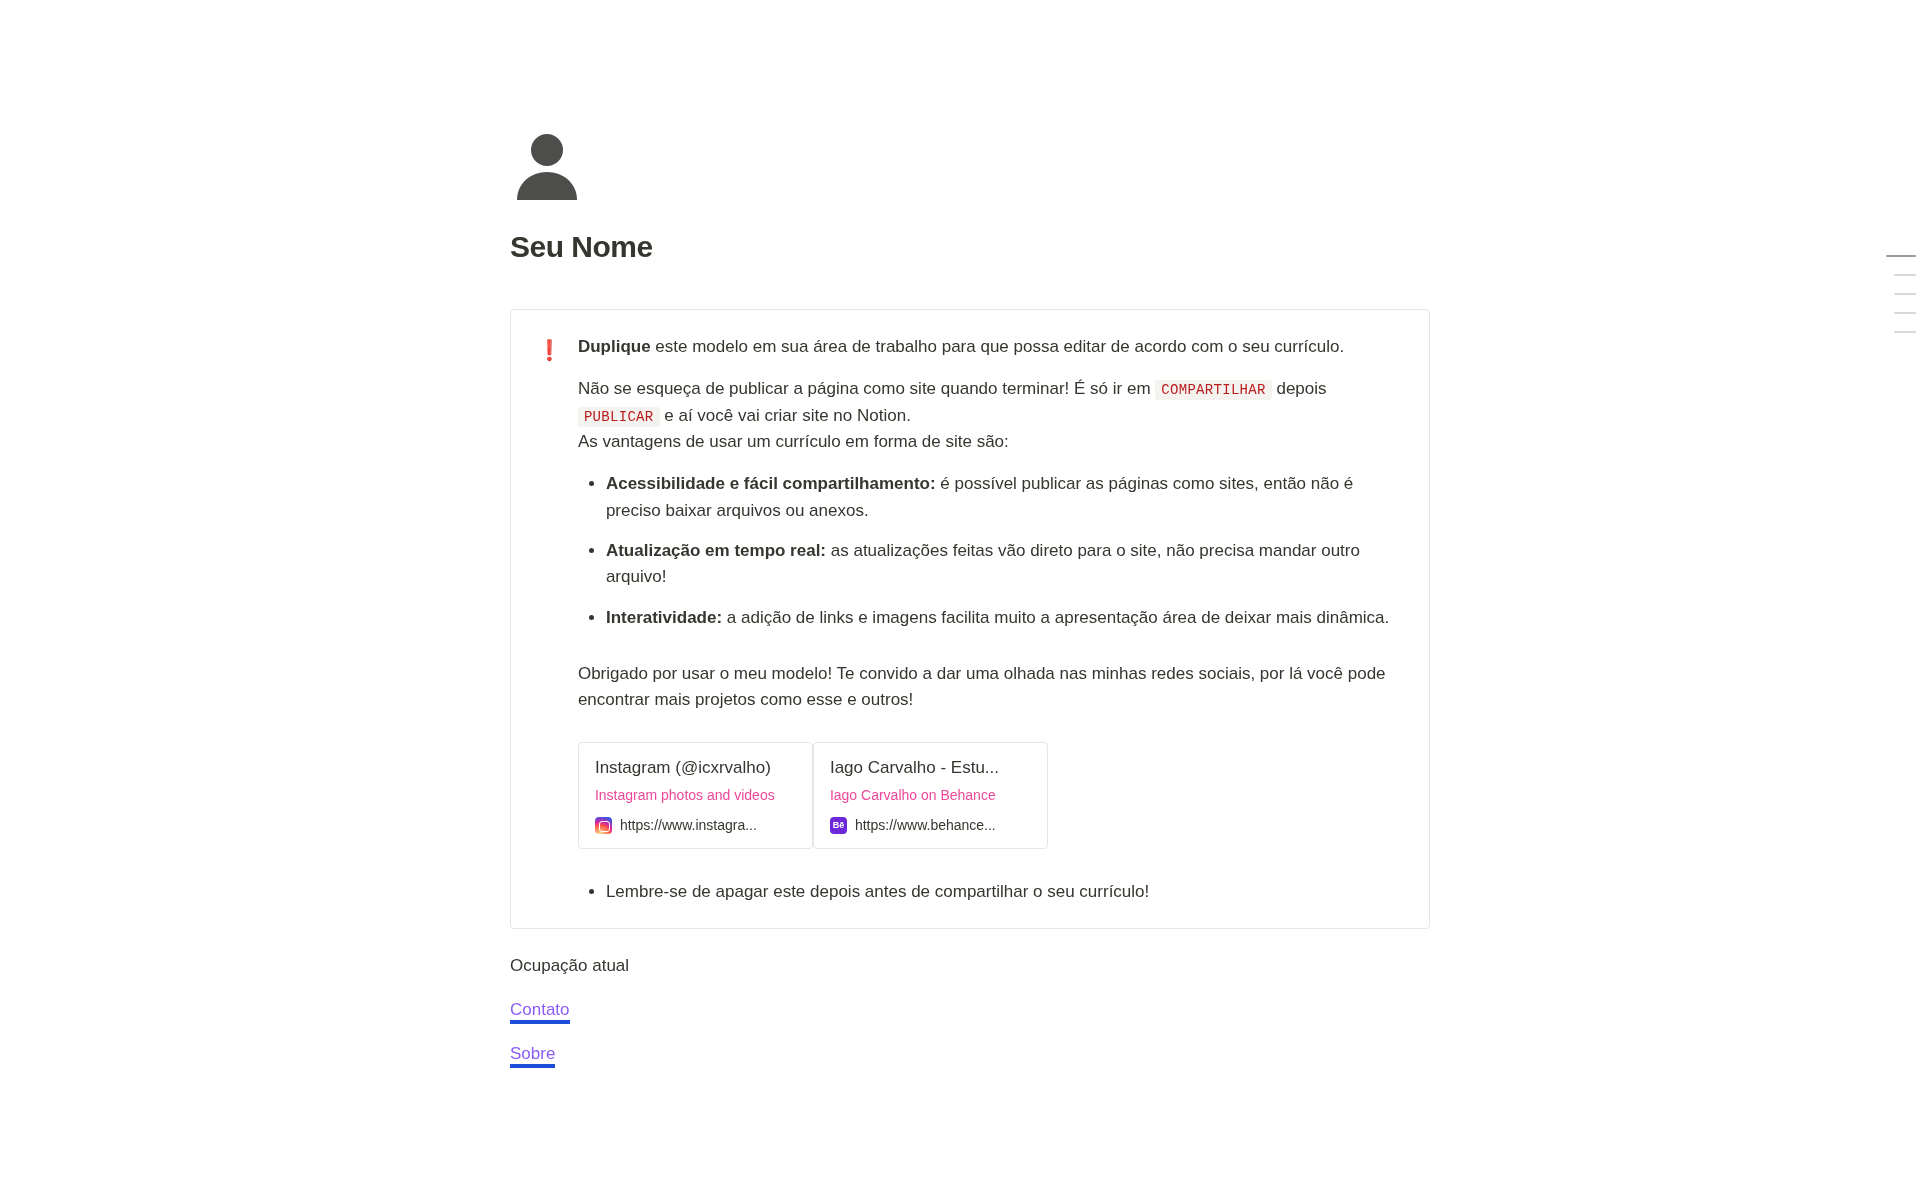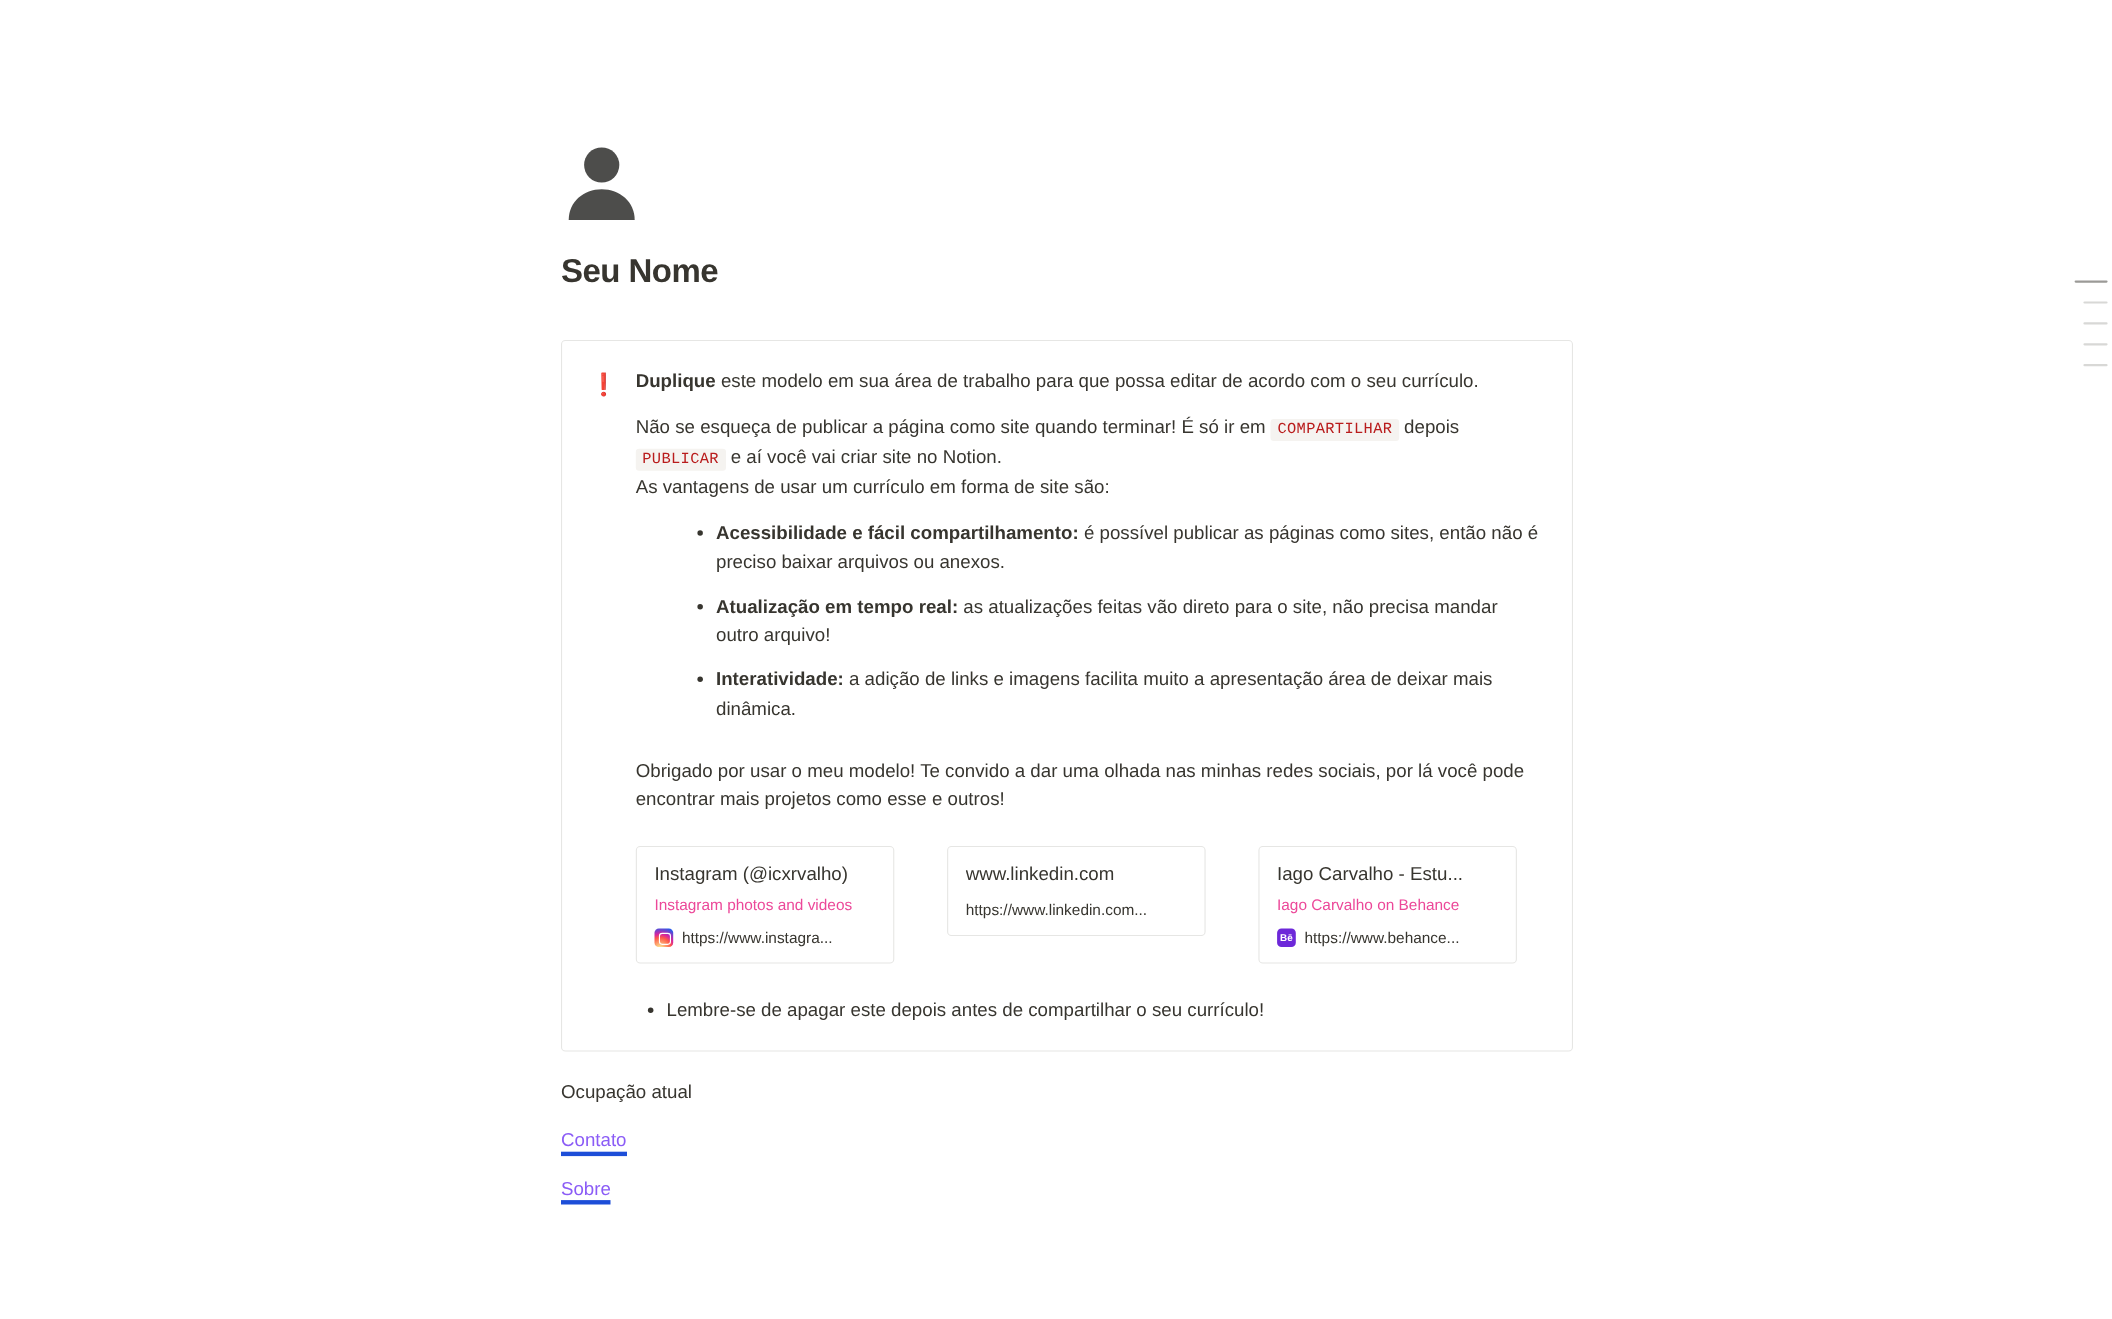--- a/index.html
+++ b/index.html
@@ -104,29 +104,27 @@
     letter-spacing: 0.3px;
   }
 
   ul.bullets {
     margin: 0 0 0 0;
     padding-left: 28px;
   }
   ul.bullets li {
     margin-bottom: 14px;
     line-height: 1.55;
-    margin-left: 45px;
   }
   ul.bullets li:last-child { margin-bottom: 0; }
   .spacer-30 { height: 30px; }
 
   
   .bookmarks {
     display: flex;
-    gap: 48px;
     margin-top: 28px;
     align-items: flex-start;
   }
   .bookmark {
     border: 1px solid #e6e6e4;
     border-radius: 4px;
     padding: 14px 16px 12px 16px;
     width: 235px;
     background: #ffffff;
   }
@@ -275,26 +273,20 @@
 
           <div class="bookmark">
             <div class="bm-title">Instagram (@icxrvalho)</div>
             <div class="bm-desc">Instagram photos and videos</div>
             <div class="bm-link">
               <span class="favicon instagram"></span>
               <span class="url">https://www.instagra...</span>
             </div>
           </div>
 
-          <div class="bookmark">
-            <div class="bm-title">www.linkedin.com</div>
-            <div class="bm-link">
-              <span class="url">https://www.linkedin.com...</span>
-            </div>
-          </div>
 
           <div class="bookmark">
             <div class="bm-title">Iago Carvalho - Estu...</div>
             <div class="bm-desc">Iago Carvalho on Behance</div>
             <div class="bm-link">
               <span class="favicon behance">Bē</span>
               <span class="url">https://www.behance...</span>
             </div>
           </div>
 

